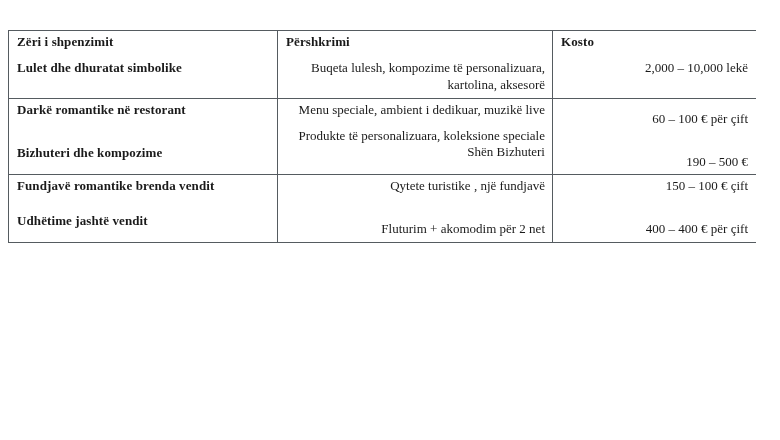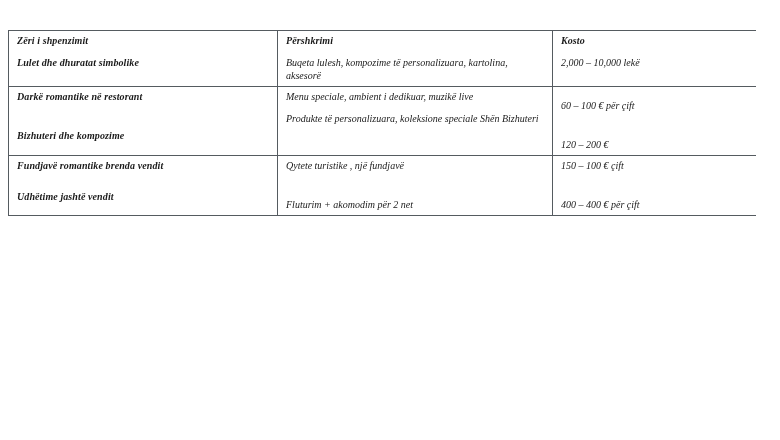--- a/index.html
+++ b/index.html
@@ -25,23 +25,22 @@
   }
 
   
   .exp-table {
     position: absolute;
     left: 8px;
     top: 30px;
     width: 747px;
     border-collapse: collapse;
     table-layout: fixed;
-    font-size: 10px;
+    font-size: 13px;
     line-height: 1.30;
-    font-style: italic;
   }
 
   .exp-table col.c1 { width: 269px; }
   .exp-table col.c2 { width: 275px; }
   .exp-table col.c3 { width: 203px; }
 
   .exp-table td {
     vertical-align: top;
     padding: 3px 7px 4px 8px;
     border-left: 1px solid #555b60;
@@ -55,20 +54,21 @@
 
   
   .exp-table td.col-cost { border-right: 1px solid transparent; }
 
   .lbl {
     font-weight: bold;
     letter-spacing: 0.1px;
   }
   .desc, .cost {
     font-weight: normal;
+    text-align: right;
   }
 
   
   .blk { display: block; }
   .blk + .blk { margin-top: 13px; }
   .gap-lg { margin-top: 26px !important; }
   .gap-md { margin-top: 18px !important; }
   .gap-sm { margin-top: 9px !important; }
 
   .pad-tall { padding-bottom: 22px; }
@@ -105,21 +105,21 @@
         <td class="col-item pad-tall">
           <span class="blk lbl">Darkë romantike në restorant</span>
           <span class="blk lbl gap-lg">Bizhuteri dhe kompozime</span>
         </td>
         <td class="col-desc pad-tall">
           <span class="blk desc">Menu speciale, ambient i dedikuar, muzikë live</span>
           <span class="blk desc gap-sm">Produkte të personalizuara, koleksione speciale Shën Bizhuteri</span>
         </td>
         <td class="col-cost pad-tall">
           <span class="blk cost gap-sm">60 – 100 € për çift</span>
-          <span class="blk cost gap-lg">120 – 200 €</span>
+          <span class="blk cost gap-lg">190 – 500 €</span>
         </td>
       </tr>
 
 
       <tr class="rule-bottom">
         <td class="col-item">
           <span class="blk lbl">Fundjavë romantike brenda vendit</span>
           <span class="blk lbl gap-md">Udhëtime jashtë vendit</span>
         </td>
         <td class="col-desc">

